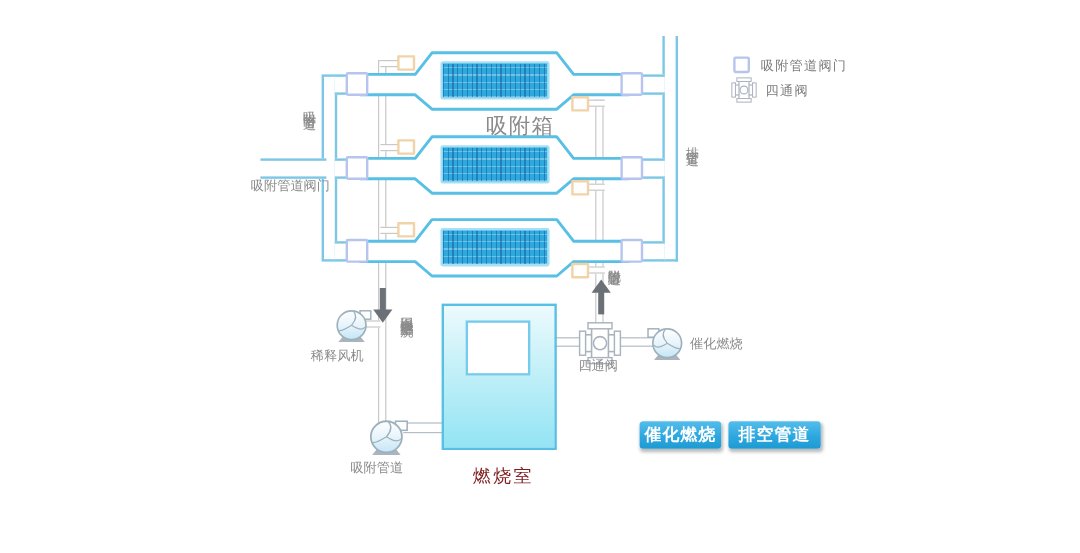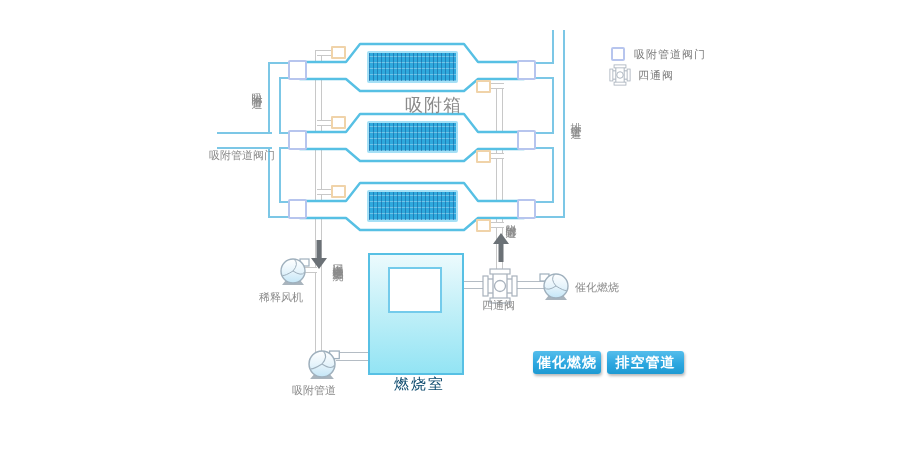--- a/index.html
+++ b/index.html
@@ -157,21 +157,21 @@
   <div class="valve-de" style="left:476px;top:219px;"></div>
 
   <div class="lbl vtext" style="left:251px;top:84px;">吸附管道</div>
   <div class="lbl" style="left:209px;top:149px;">吸附管道阀门</div>
   <div class="lbl" style="left:393px;top:95px;font-size:18px;letter-spacing:1px;padding-left:12px;">吸附箱</div>
   <div class="lbl vtext" style="left:570px;top:114px;">排空管道</div>
   <div class="lbl vtext" style="left:505px;top:216px;letter-spacing:1px;">脱附管道</div>
   <div class="lbl vtext" style="left:332px;top:255px;letter-spacing:1px;">返回燃烧室燃烧</div>
   <div class="lbl" style="left:259px;top:291px;">稀释风机</div>
   <div class="lbl" style="left:292px;top:384px;">吸附管道</div>
-  <div class="lbl" style="left:394px;top:375px;font-size:15px;color:#0c4a6e;letter-spacing:2px;">燃烧室</div>
+  <div class="lbl" style="left:394px;top:389px;font-size:15px;color:#7f1d1d;letter-spacing:2px;">燃烧室</div>
   <div class="lbl" style="left:482px;top:299px;">四通阀</div>
   <div class="lbl" style="left:575px;top:281px;">催化燃烧</div>
 
   <div class="legend">
     <div class="legend-row">
       <span class="legend-swatch ad"></span>
       <span class="legend-label">吸附管道阀门</span>
     </div>
     <div class="legend-row">
       <svg class="legend-icon" width="24" height="22" viewBox="-20 -18.5 40 37">

